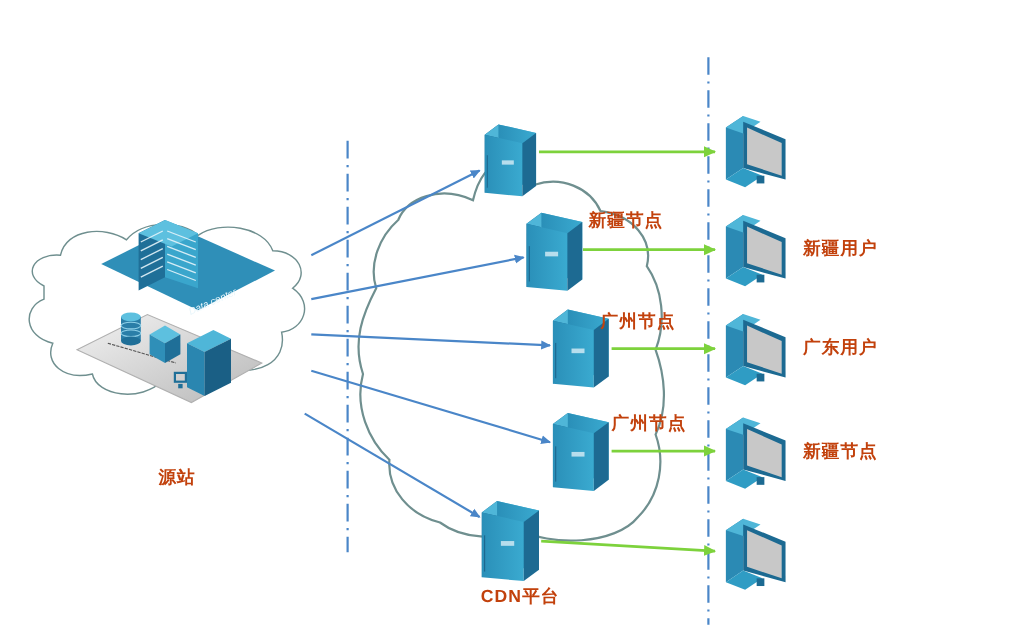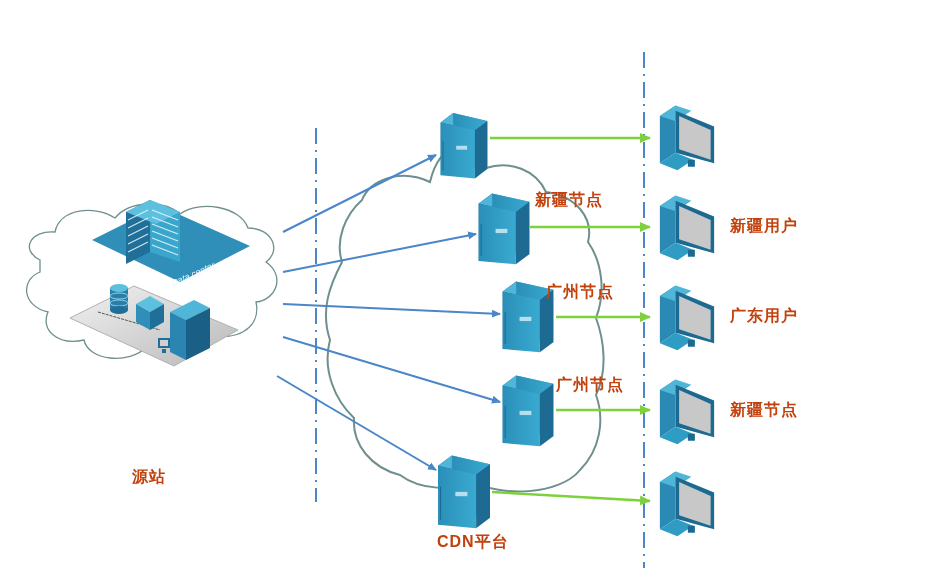--- a/index.html
+++ b/index.html
@@ -124,21 +124,21 @@
   <use href="#server" x="500" y="372" width="56" height="76"></use>
   <use href="#server" x="436" y="452" width="56" height="78"></use>
 
   <use href="#pc" x="652" y="102" width="70" height="70"></use>
   <use href="#pc" x="652" y="192" width="70" height="70"></use>
   <use href="#pc" x="652" y="282" width="70" height="70"></use>
   <use href="#pc" x="652" y="376" width="70" height="70"></use>
   <use href="#pc" x="652" y="468" width="70" height="70"></use>
 </svg>
 
-<div class="label" style="left:132px; top:424px;margin-top:43px;">源站</div>
+<div class="label" style="left:144px; top:424px;">源站</div>
 
 <div class="label" style="left:535px; top:190px;">新疆节点</div>
 <div class="label" style="left:546px; top:282px;">广州节点</div>
 <div class="label" style="left:546px; top:375px;margin-left:10px;">广州节点</div>
 <div class="label label-sans" style="left:437px; top:532px;">CDN平台</div>
 
 <div class="label" style="left:730px; top:216px;">新疆用户</div>
 <div class="label" style="left:730px; top:306px;">广东用户</div>
 <div class="label" style="left:730px; top:400px;">新疆节点</div>
 

